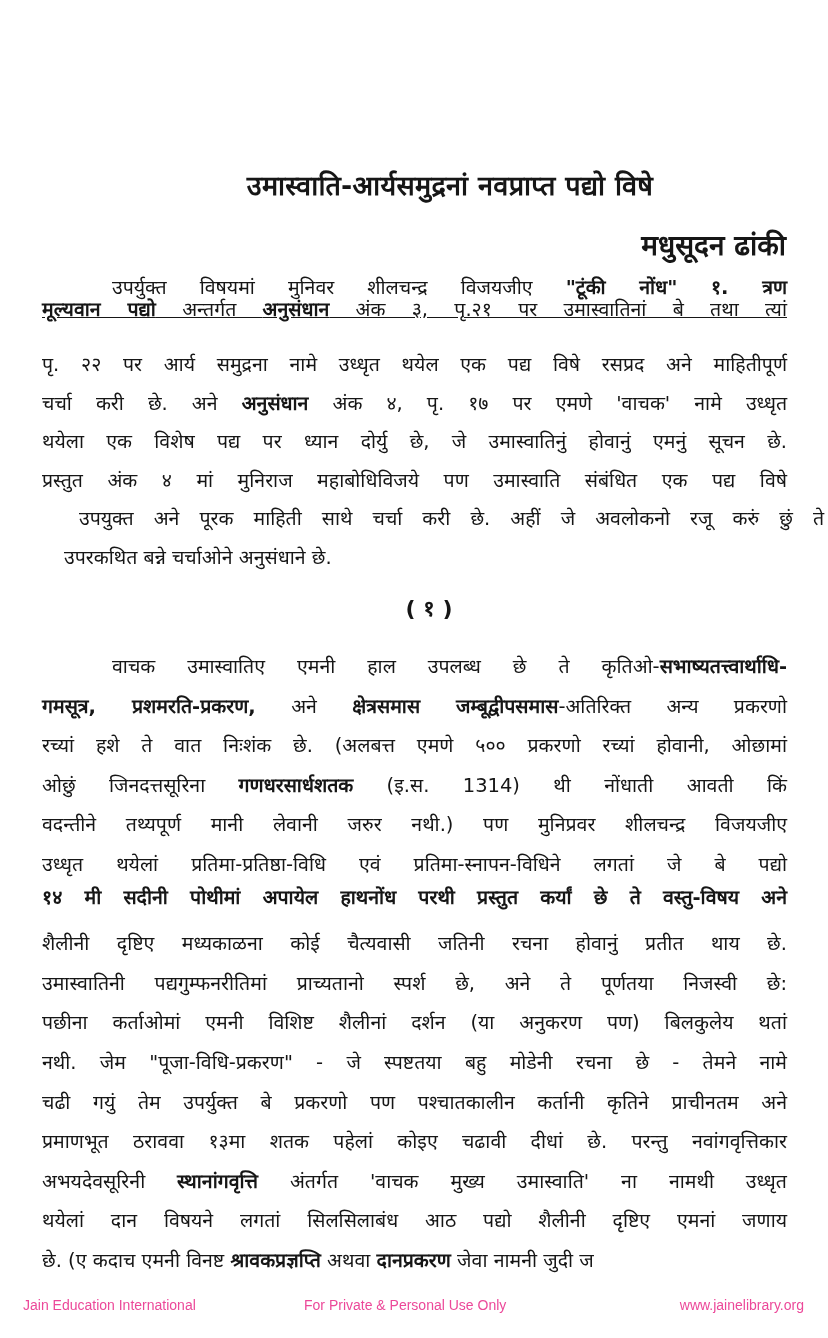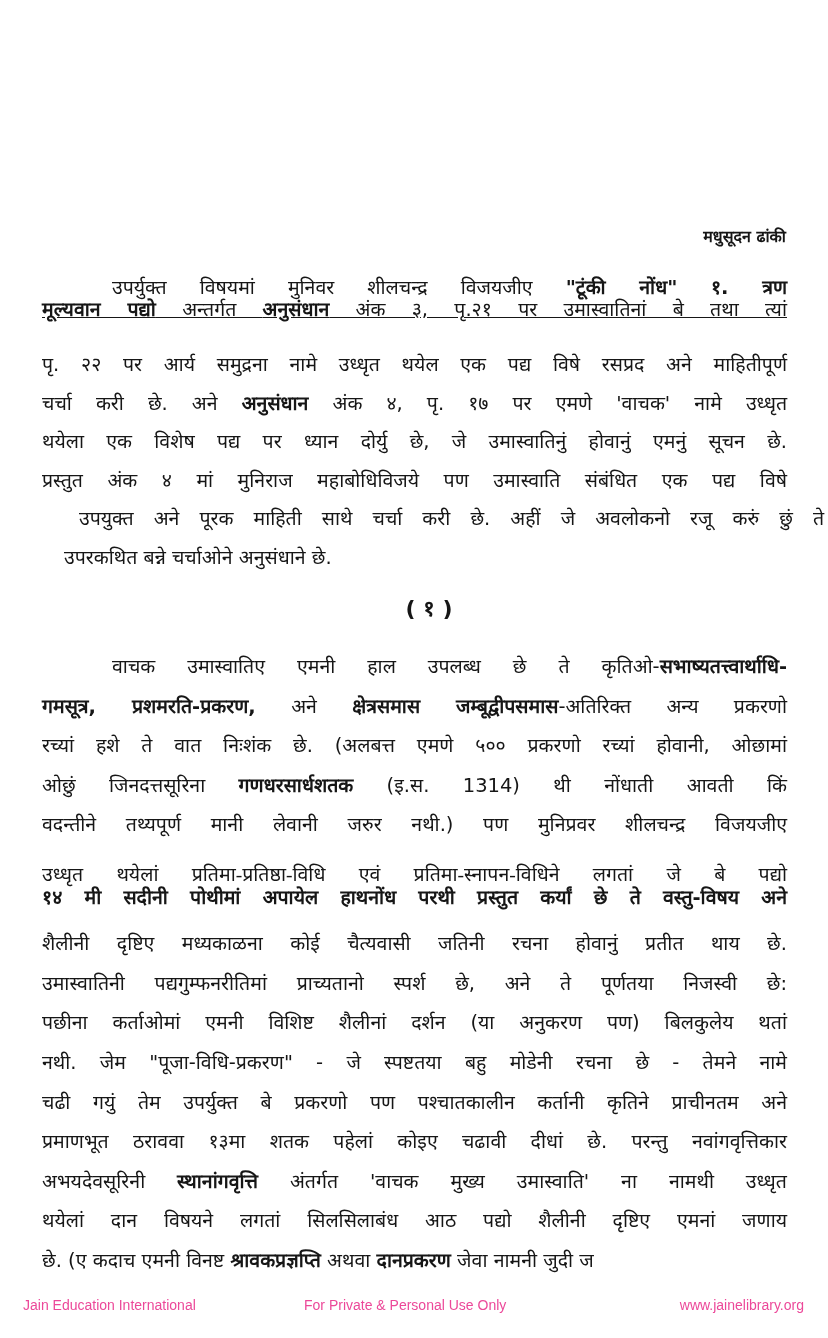--- a/index.html
+++ b/index.html
@@ -30,21 +30,21 @@
       font-size: 27px;
       font-weight: bold;
       letter-spacing: 0.3px;
       padding-left: 72px;
       box-sizing: border-box;
     }
     .author {
       position: absolute;
       right: 42px;
       top: 225px;
-      font-size: 16px;
+      font-size: 28px;
       font-weight: bold;
     }
     .body-text {
       position: absolute;
       left: 42px;
       width: 745px;
       font-size: 19.5px;
     }
     .line {
       position: absolute;
@@ -85,20 +85,21 @@
     }
     .footer.left { left: 23px; }
     .footer.center { left: 304px; }
     .footer.right { right: 24px; }
   </style>
 </head>
 <body>
 
 <div class="page">
 
+  <h1 class="title" style="margin:0;">उमास्वाति-आर्यसमुद्रनां नवप्राप्त पद्यो विषे</h1>
 
   <div class="author">मधुसूदन ढांकी</div>
 
   <div class="body-text" id="para1" style="top:269px;">
       <div class="line indent" style="top: 0px;"><span>उपर्युक्त विषयमां मुनिवर शीलचन्द्र विजयजीए </span><b>"टूंकी नोंध" १. त्रण</b></div>
       <div class="line" style="top: 22px; text-decoration: underline;"><b>मूल्यवान पद्यो</b><span> अन्तर्गत </span><b>अनुसंधान</b><span> अंक ३, पृ.२१ पर उमास्वातिनां बे तथा त्यां</span></div>
       <div class="line" style="top: 77px;"><span>पृ. २२ पर आर्य समुद्रना नामे उध्धृत थयेल एक पद्य विषे रसप्रद अने माहितीपूर्ण</span></div>
       <div class="line" style="top: 115.5px;"><span>चर्चा करी छे. अने </span><b>अनुसंधान</b><span> अंक ४, पृ. १७ पर एमणे 'वाचक' नामे उध्धृत</span></div>
       <div class="line" style="top: 154px;"><span>थयेला एक विशेष पद्य पर ध्यान दोर्यु छे, जे उमास्वातिनुं होवानुं एमनुं सूचन छे.</span></div>
       <div class="line" style="top: 192.5px;"><span>प्रस्तुत अंक ४ मां मुनिराज महाबोधिविजये पण उमास्वाति संबंधित एक पद्य विषे</span></div>
@@ -107,21 +108,21 @@
     </div>
 
   <div class="section-number">( १ )</div>
 
   <div class="body-text" id="para2" style="top:648px;">
       <div class="line indent" style="top: 0px;"><span>वाचक उमास्वातिए एमनी हाल उपलब्ध छे ते कृतिओ-</span><b>सभाष्यतत्त्वार्थाधि-</b></div>
       <div class="line" style="top: 39.6px;"><b>गमसूत्र, प्रशमरति-प्रकरण,</b><span> अने </span><b>क्षेत्रसमास जम्बूद्वीपसमास</b><span>-अतिरिक्त अन्य प्रकरणो</span></div>
       <div class="line" style="top: 79.2px;"><span>रच्यां हशे ते वात निःशंक छे. (अलबत्त एमणे ५०० प्रकरणो रच्यां होवानी, ओछामां</span></div>
       <div class="line" style="top: 118.8px;"><span>ओछुं जिनदत्तसूरिना </span><b>गणधरसार्धशतक</b><span> (इ.स. 1314) थी नोंधाती आवती किं</span></div>
       <div class="line" style="top: 158.4px;"><span>वदन्तीने तथ्यपूर्ण मानी लेवानी जरुर नथी.) पण मुनिप्रवर शीलचन्द्र विजयजीए</span></div>
-      <div class="line" style="top: 208px; font-family: Liberation Serif, serif;"><span>उध्धृत थयेलां प्रतिमा-प्रतिष्ठा-विधि एवं प्रतिमा-स्नापन-विधिने लगतां जे बे पद्यो</span></div>
+      <div class="line" style="top: 198px;"><span>उध्धृत थयेलां प्रतिमा-प्रतिष्ठा-विधि एवं प्रतिमा-स्नापन-विधिने लगतां जे बे पद्यो</span></div>
       <div class="line" style="top: 231px; font-weight: bold;"><span>१४ मी सदीनी पोथीमां अपायेल हाथनोंध परथी प्रस्तुत कर्यां छे ते वस्तु-विषय अने</span></div>
       <div class="line" style="top: 277.2px;"><span>शैलीनी दृष्टिए मध्यकाळना कोई चैत्यवासी जतिनी रचना होवानुं प्रतीत थाय छे.</span></div>
       <div class="line" style="top: 316.8px;"><span>उमास्वातिनी पद्यगुम्फनरीतिमां प्राच्यतानो स्पर्श छे, अने ते पूर्णतया निजस्वी छे:</span></div>
       <div class="line" style="top: 356.4px;"><span>पछीना कर्ताओमां एमनी विशिष्ट शैलीनां दर्शन (या अनुकरण पण) बिलकुलेय थतां</span></div>
       <div class="line" style="top: 396px;"><span>नथी. जेम "पूजा-विधि-प्रकरण" - जे स्पष्टतया बहु मोडेनी रचना छे - तेमने नामे</span></div>
       <div class="line" style="top: 435.6px;"><span>चढी गयुं तेम उपर्युक्त बे प्रकरणो पण पश्चातकालीन कर्तानी कृतिने प्राचीनतम अने</span></div>
       <div class="line" style="top: 475.2px;"><span>प्रमाणभूत ठराववा १३मा शतक पहेलां कोइए चढावी दीधां छे. परन्तु नवांगवृत्तिकार</span></div>
       <div class="line" style="top: 514.8px;"><span>अभयदेवसूरिनी </span><b>स्थानांगवृत्ति</b><span> अंतर्गत 'वाचक मुख्य उमास्वाति' ना नामथी उध्धृत</span></div>
       <div class="line" style="top: 554.4px;"><span>थयेलां दान विषयने लगतां सिलसिलाबंध आठ पद्यो शैलीनी दृष्टिए एमनां जणाय</span></div>
       <div class="line last" style="top: 594px;"><span>छे. (ए कदाच एमनी विनष्ट </span><b>श्रावकप्रज्ञप्ति</b><span> अथवा </span><b>दानप्रकरण</b><span> जेवा नामनी जुदी ज</span></div>

